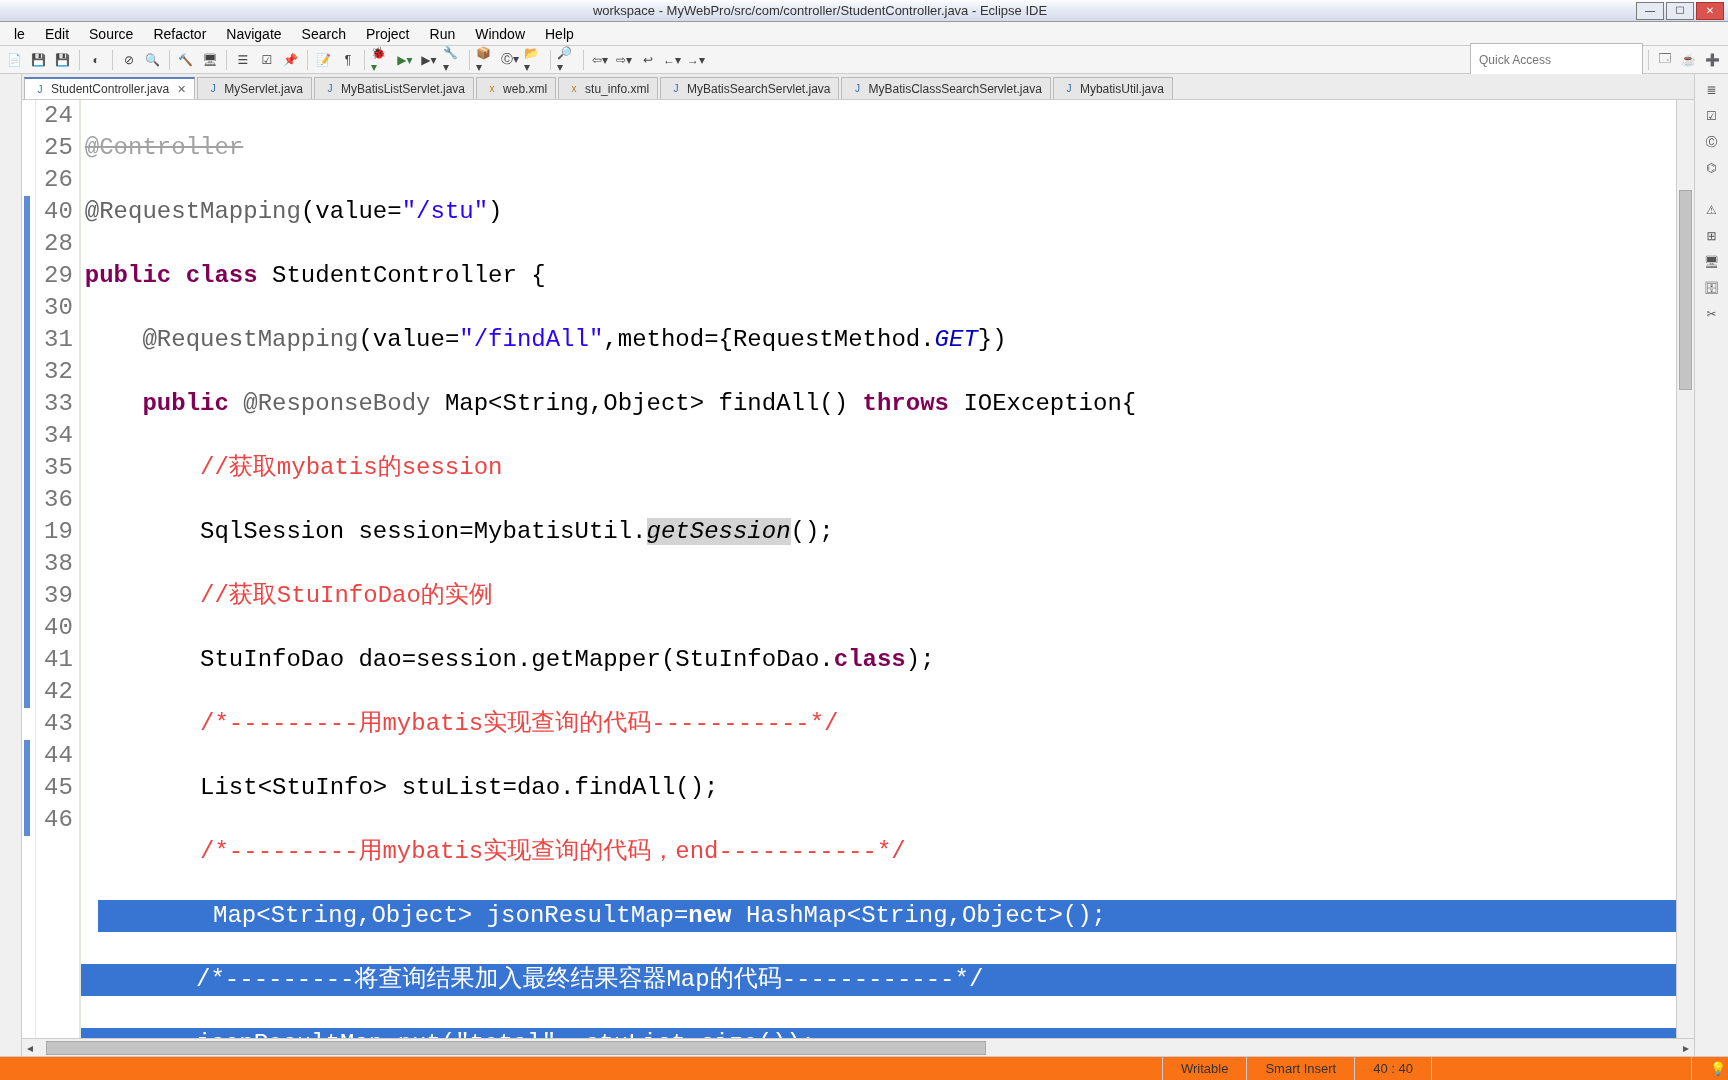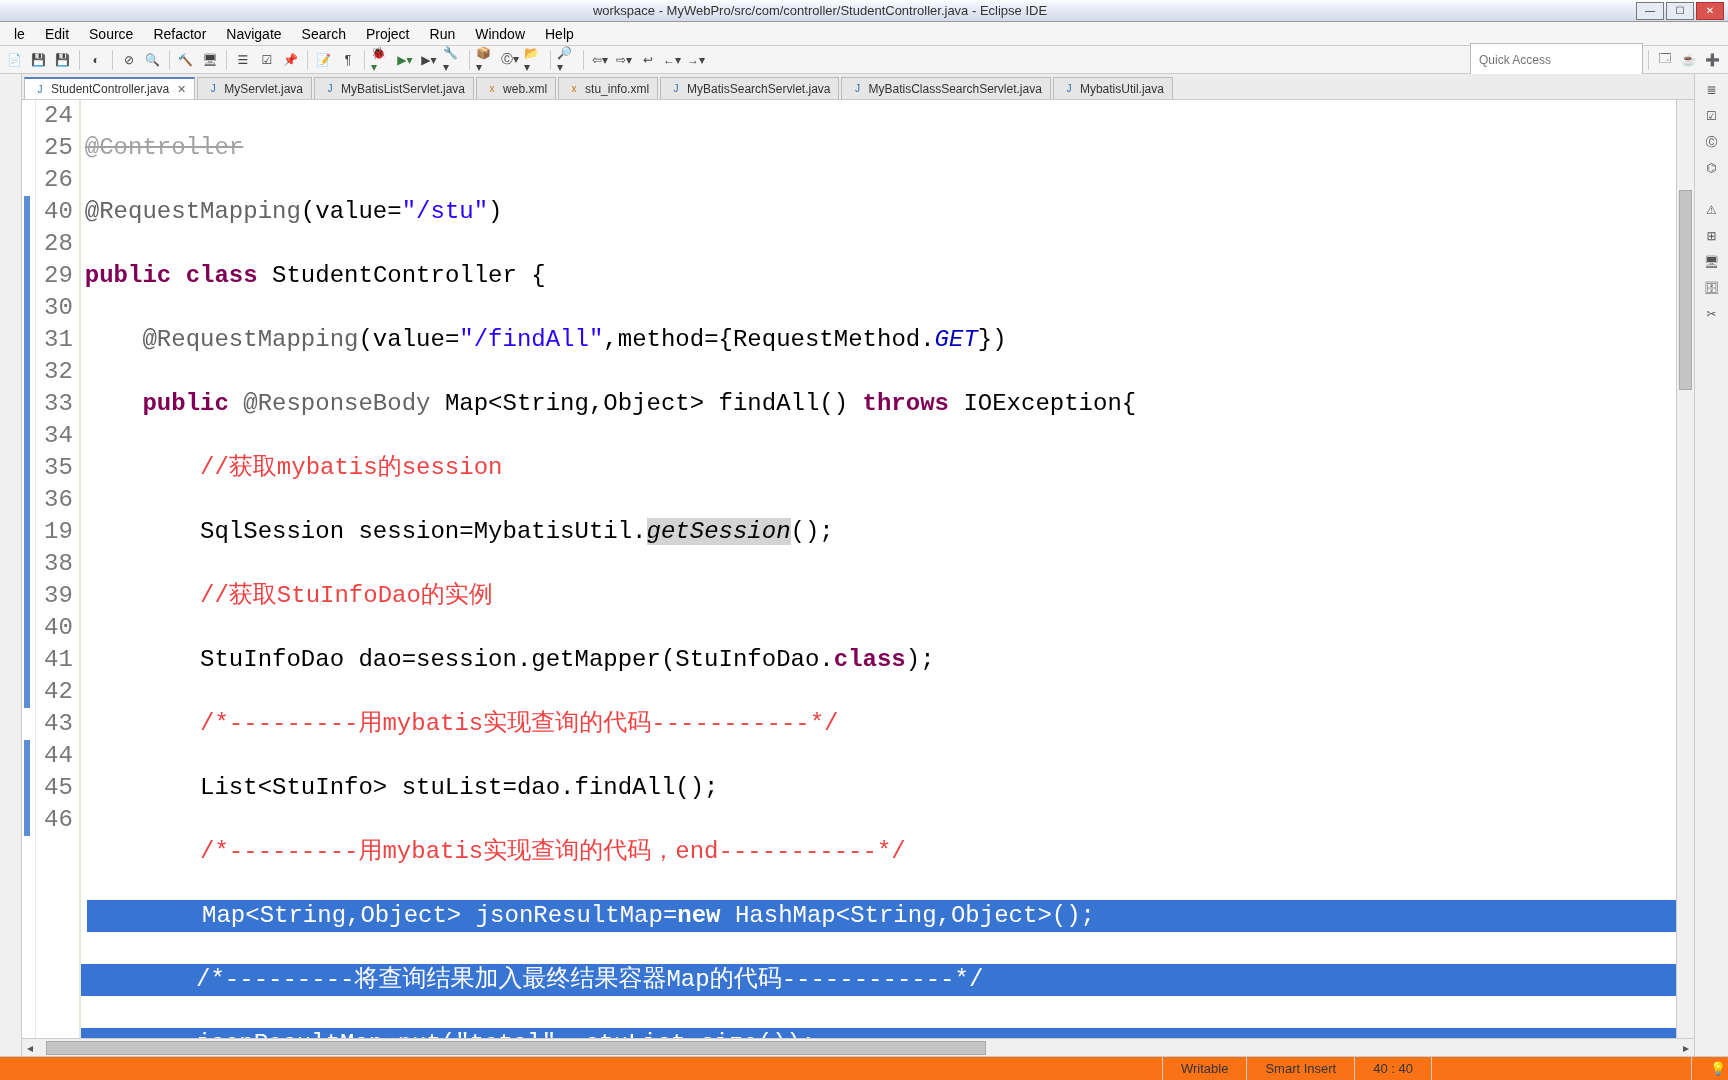--- a/index.html
+++ b/index.html
@@ -334,21 +334,21 @@
 <div class="line"><span class="kw">public</span> <span class="kw">class</span> StudentController {</div>
 <div class="line">    <span class="ann">@RequestMapping</span>(value=<span class="str">"/findAll"</span>,method={RequestMethod.<span class="field method-italic">GET</span>})</div>
 <div class="line">    <span class="kw">public</span> <span class="ann">@ResponseBody</span> Map&lt;String,Object&gt; findAll() <span class="kw">throws</span> IOException{</div>
 <div class="line">        <span class="com">//获取mybatis的session</span></div>
 <div class="line">        SqlSession session=MybatisUtil.<span class="occ method-italic">getSession</span>();</div>
 <div class="line">        <span class="com">//获取StuInfoDao的实例</span></div>
 <div class="line">        StuInfoDao dao=session.getMapper(StuInfoDao.<span class="kw">class</span>);</div>
 <div class="line">        <span class="com">/*---------用mybatis实现查询的代码-----------*/</span></div>
 <div class="line">        List&lt;StuInfo&gt; stuList=dao.findAll();</div>
 <div class="line">        <span class="com">/*---------用mybatis实现查询的代码，end-----------*/</span></div>
-<div class="line" style="padding-left:6px;"><span class="sel-full">        Map&lt;String,Object&gt; jsonResultMap=<b>new</b> HashMap&lt;String,Object&gt;();</span></div>
+<div class="line" style="padding-left:17px;"><span class="sel-full">        Map&lt;String,Object&gt; jsonResultMap=<b>new</b> HashMap&lt;String,Object&gt;();</span></div>
 <div class="line" style="padding-left:0;"><span class="sel-full">        <span>/*---------将查询结果加入最终结果容器Map的代码------------*/</span></span></div>
 <div class="line" style="padding-left:0;"><span class="sel-full">        jsonResultMap.put(<span>"total"</span>, stuList.size());</span></div>
 
 
 
 
 
 
 
 

